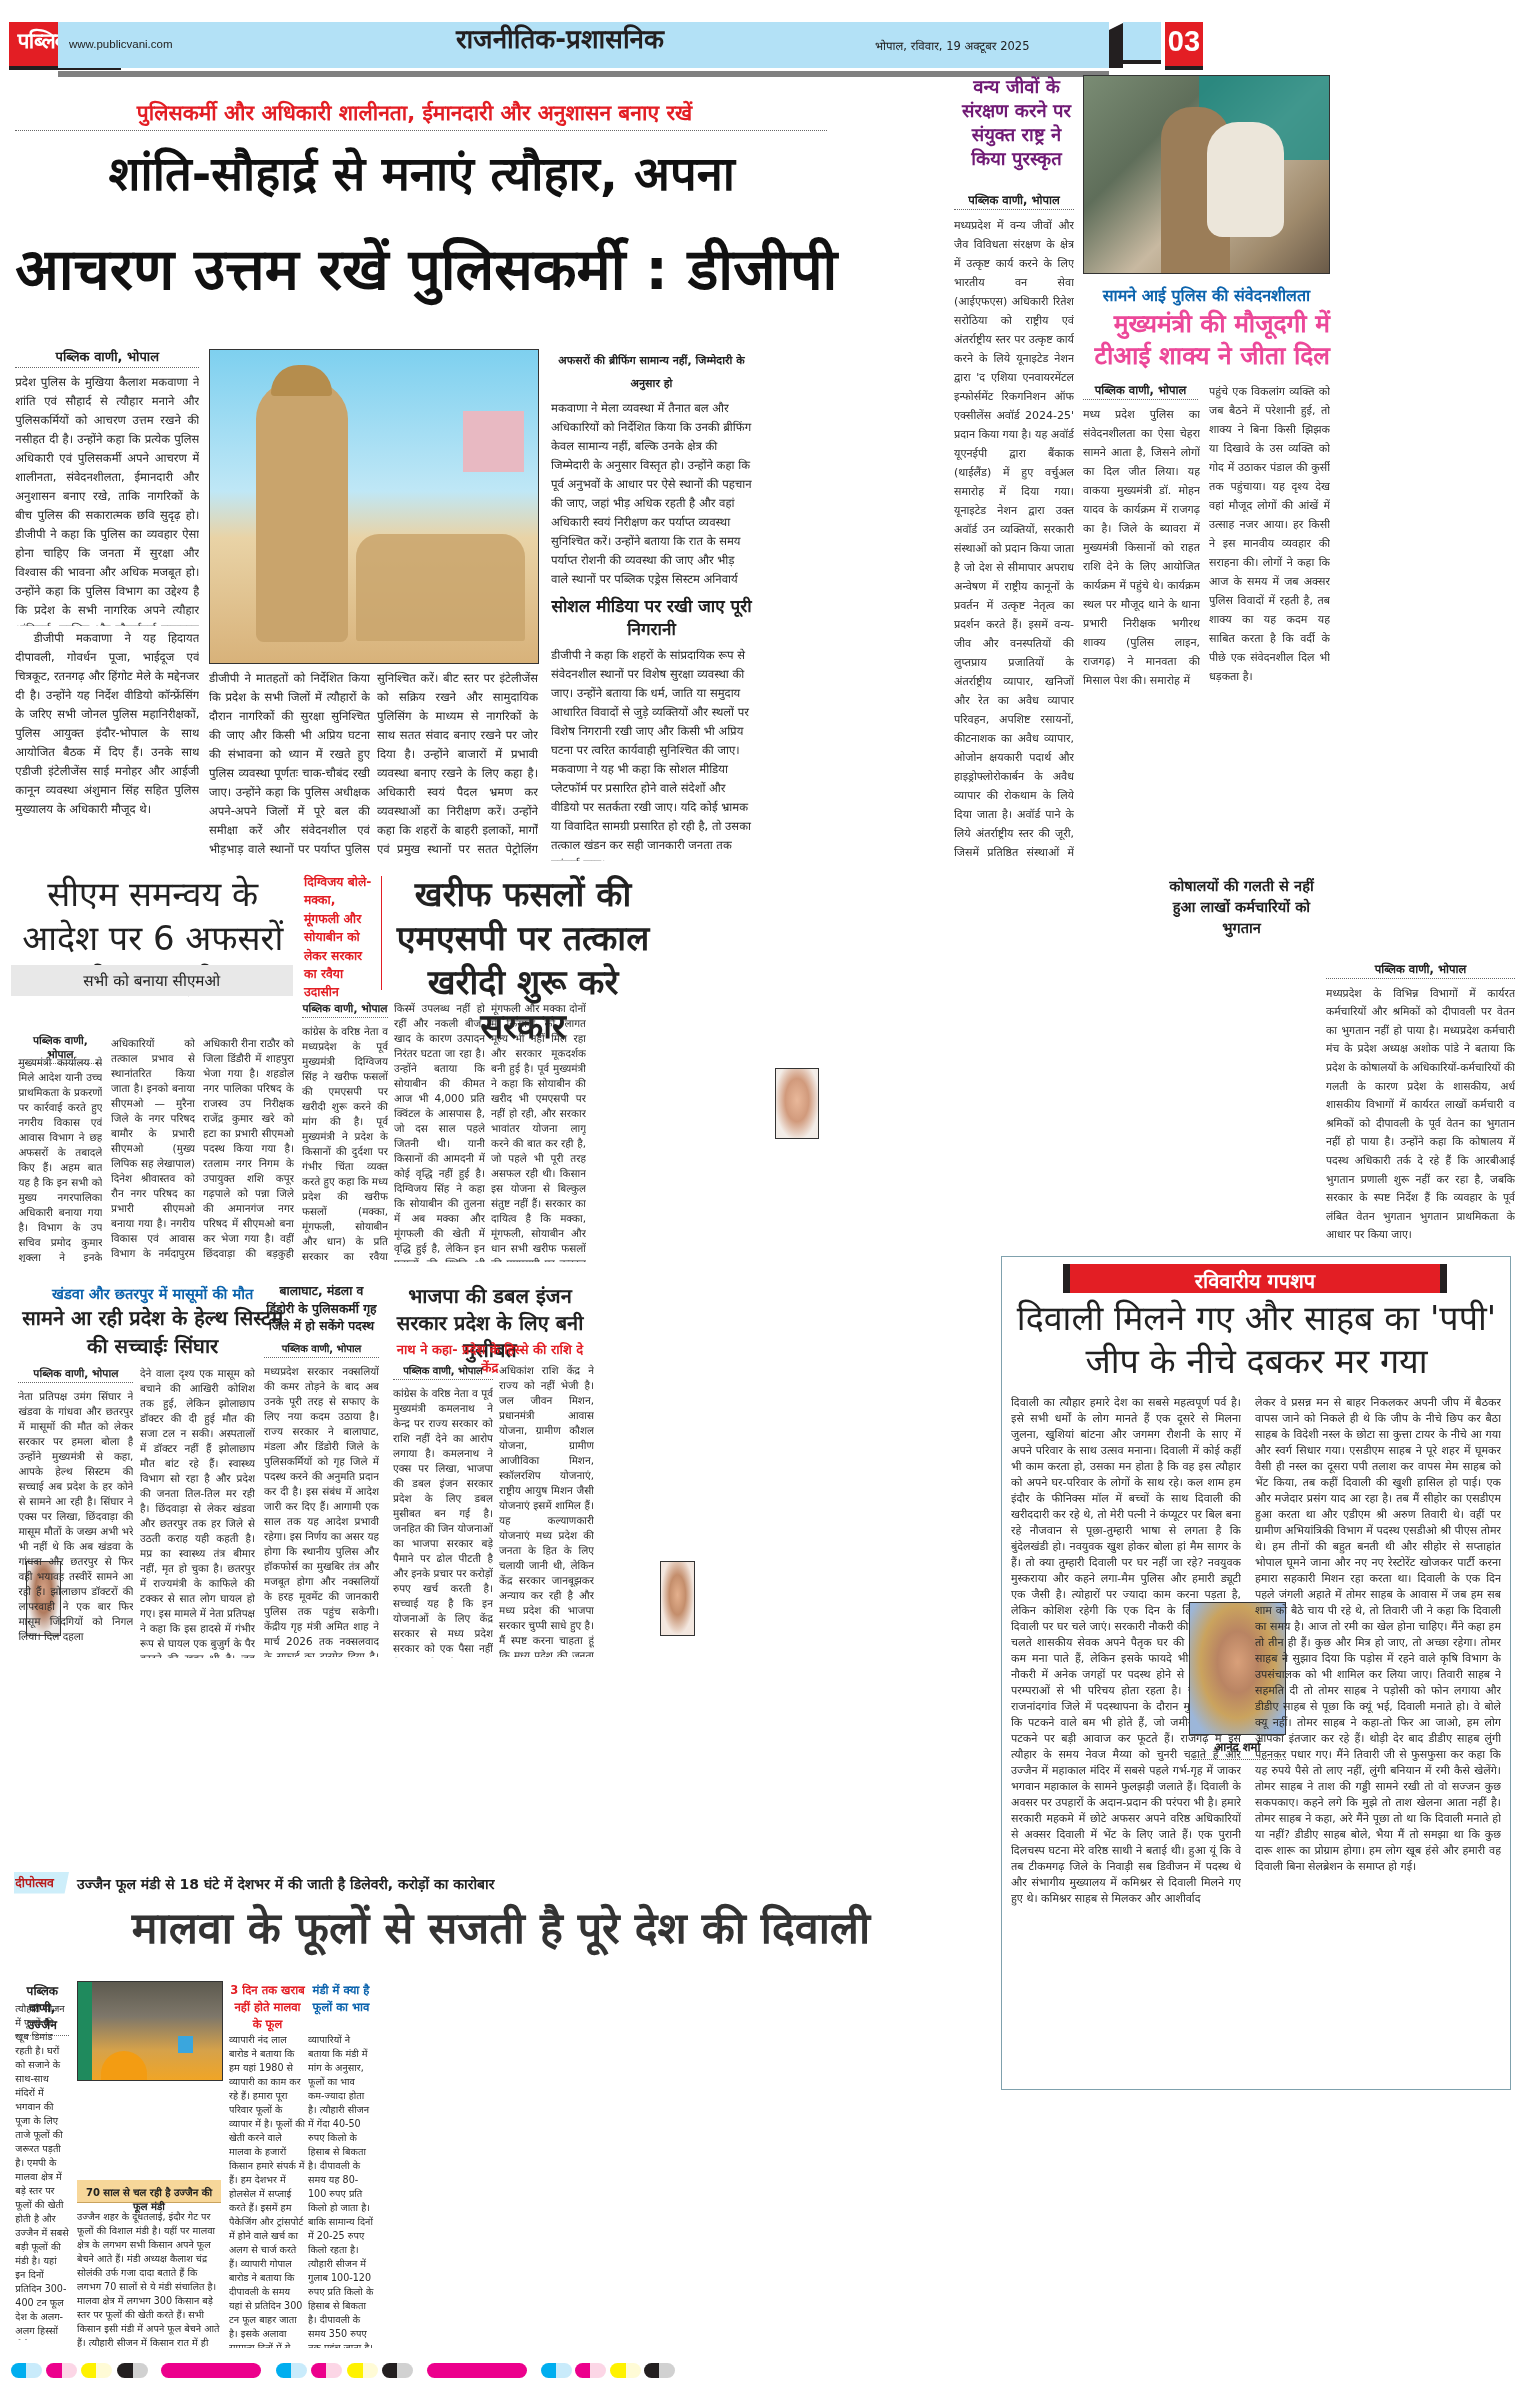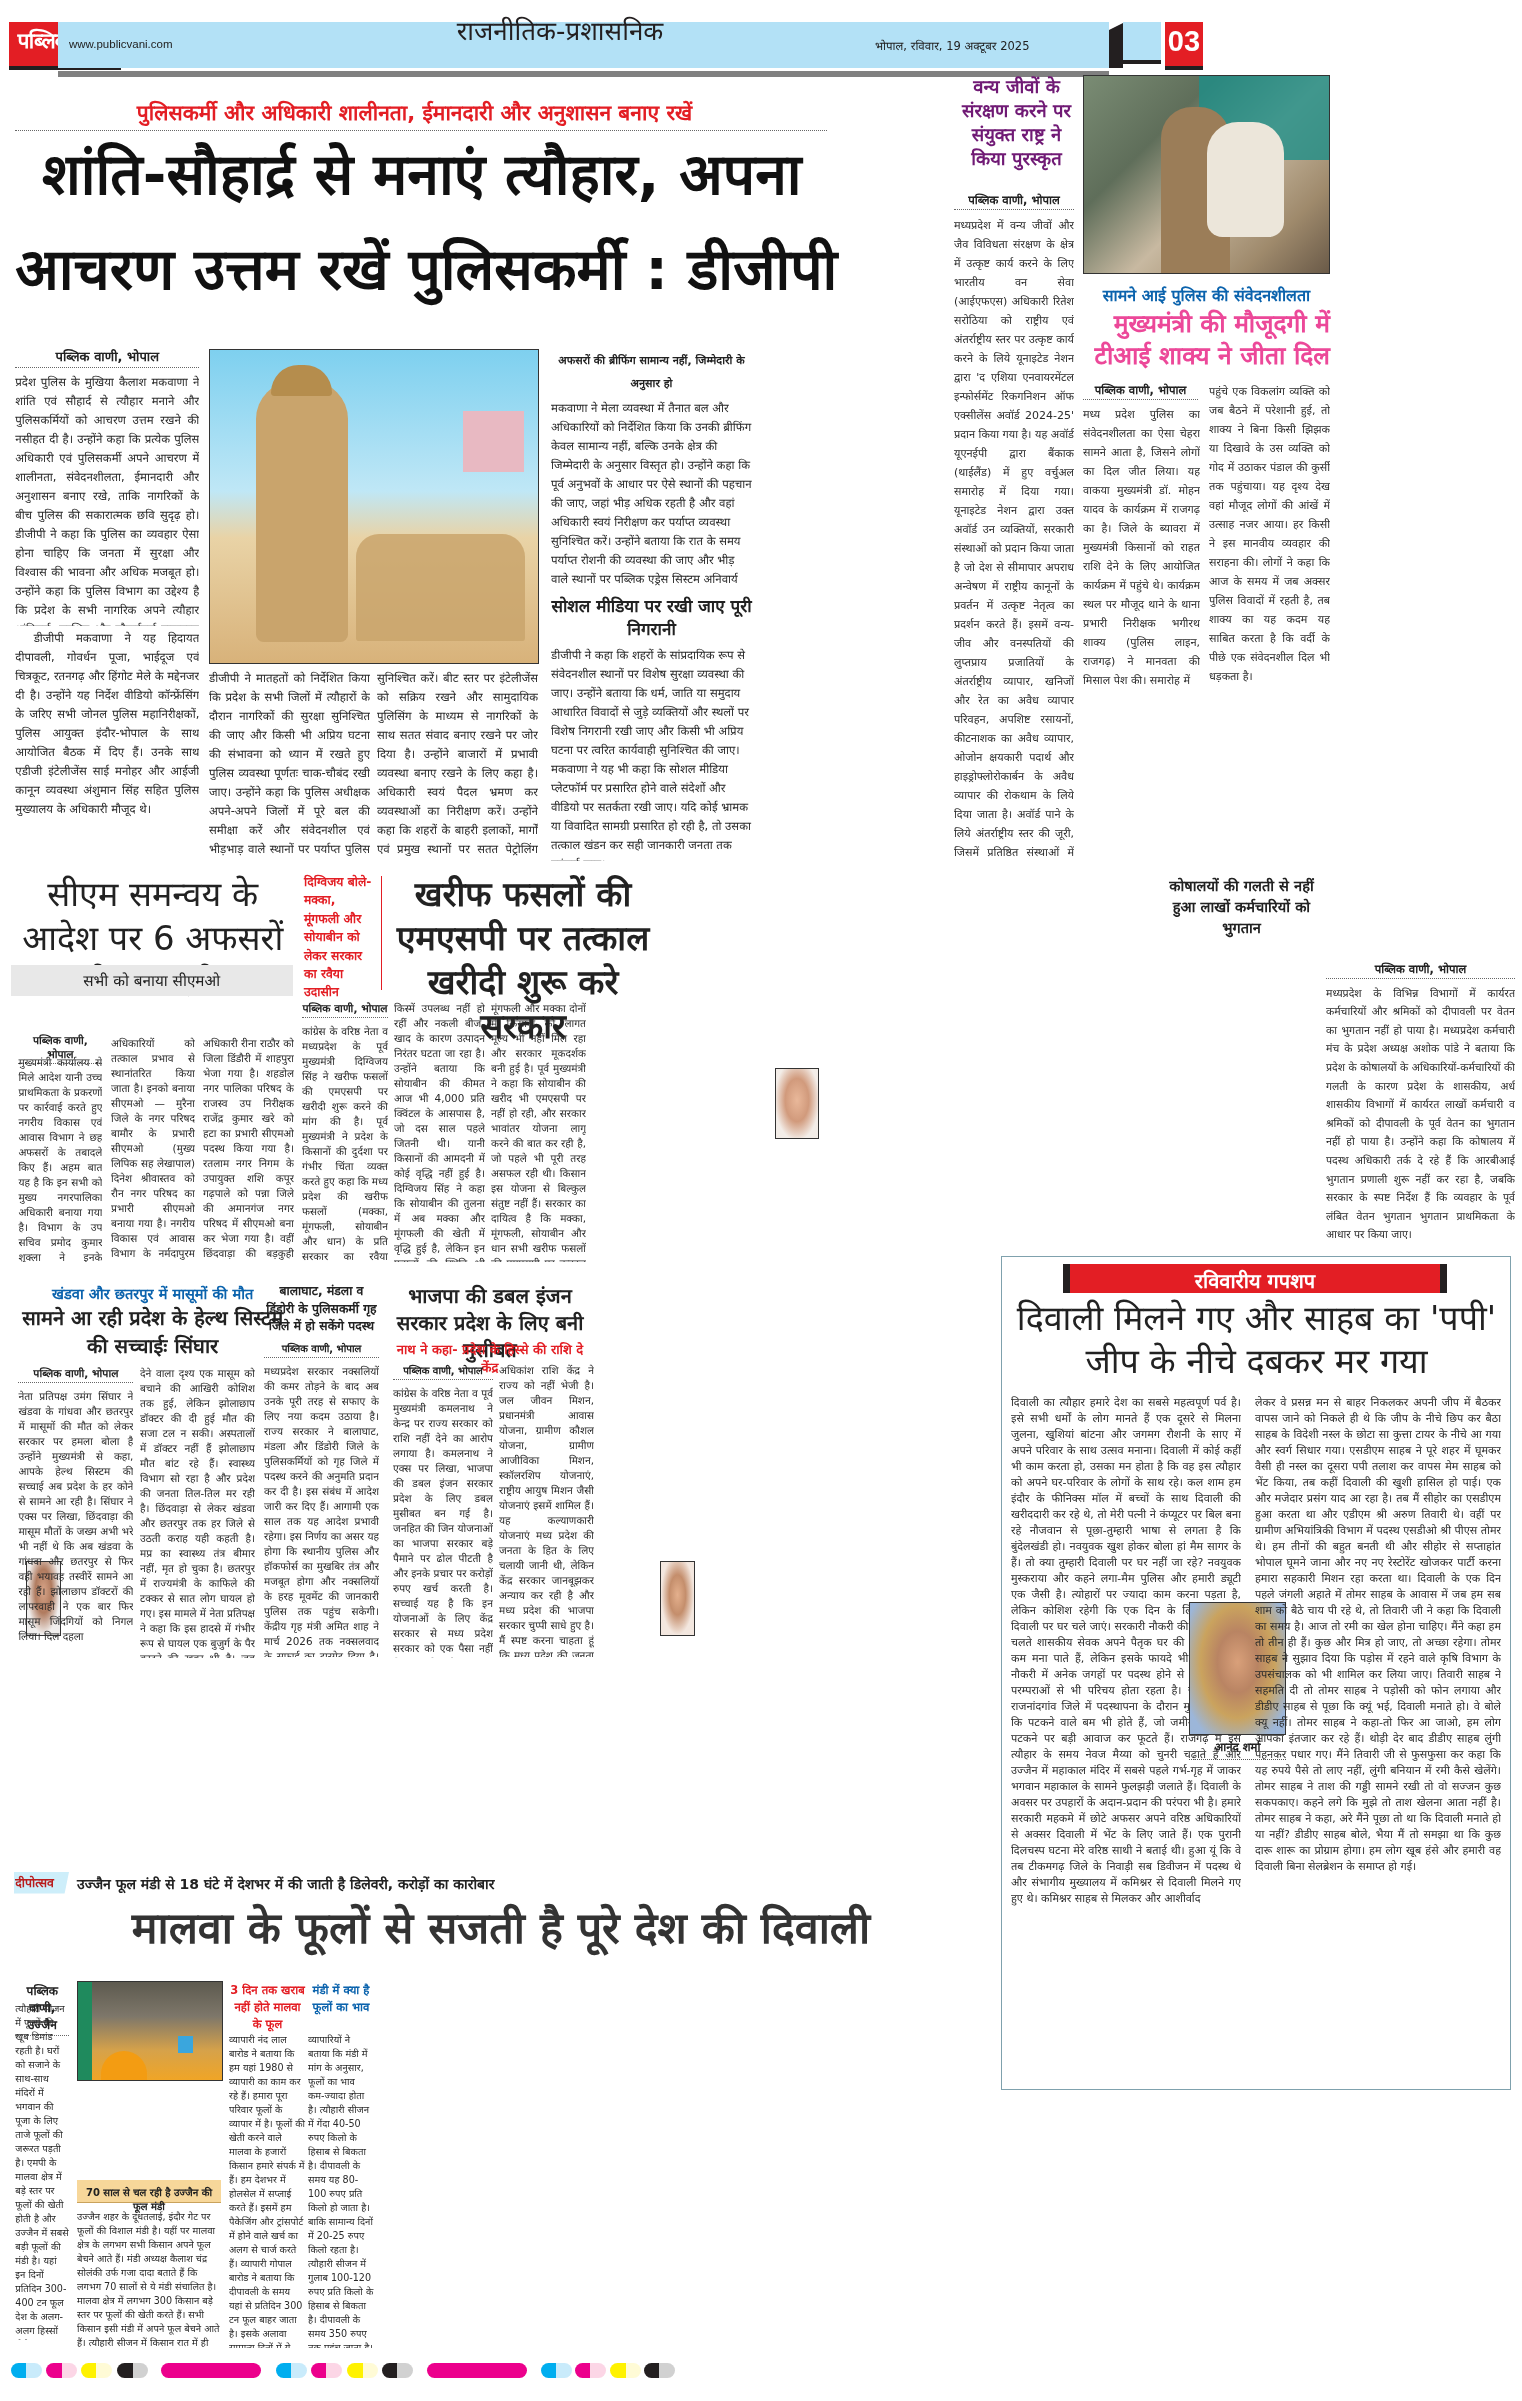--- a/index.html
+++ b/index.html
@@ -13,31 +13,31 @@
 </head>
 <body>
 
 <div class="abs" style="left:0;top:0;width:1522px;height:86px">
   <div class="abs" style="left:9.2px;top:22px;width:112px;height:48px;background:#e31e24;border-bottom:4.6px solid #231f20"></div>
   <div class="abs" style="left:10.7px;top:26px;width:109px;font-size:21px;font-weight:bold;color:#fff;text-align:center;letter-spacing:-0.8px">पब्लिक वाणी</div>
   <div class="abs" style="left:121px;top:23px;width:0;height:0;border-top:7.7px solid transparent;border-left:14px solid #231f20;border-bottom:38px solid #231f20"></div>
   <div class="abs" style="left:58px;top:22px;width:1051px;height:46px;background:#b3e1f6;left:58px;margin-left:0;"></div>
   <div class="abs" style="left:58px;top:71px;width:1051px;height:6.1px;background:#808080"></div>
   <div class="abs" style="left:69px;top:38px;font-size:11.5px;color:#222;font-family:'Liberation Sans',sans-serif">www.publicvani.com</div>
-  <div class="abs" style="left:307px;top:12px;width:506px;text-align:center;font-size:26px;font-weight:normal;color:#231f20">राजनीतिक-प्रशासनिक</div>
+  <div class="abs" style="left:307px;top:20px;width:506px;text-align:center;font-size:26px;font-weight:bold;color:#231f20">राजनीतिक-प्रशासनिक</div>
   <div class="abs" style="left:875px;top:38px;font-size:11.5px;color:#222">भोपाल, रविवार, 19 अक्टूबर 2025</div>
   <div class="abs" style="left:1109px;top:23px;width:0;height:0;border-top:7.7px solid transparent;border-right:14px solid #231f20;border-bottom:38px solid #231f20;left:1109px"></div>
   <div class="abs" style="left:1123px;top:22px;width:38px;height:42px;background:#b3e1f6;border-bottom:4.6px solid #231f20"></div>
   <div class="abs" style="left:1165px;top:22px;width:38px;height:48px;background:#e31e24;border-bottom:4.6px solid #231f20"></div>
   <div class="abs" style="left:1165px;top:24.6px;width:38px;text-align:center;font-size:29px;font-weight:bold;color:#fff;font-family:'Liberation Sans',sans-serif">03</div>
 </div>
 
 <div class="abs" style="left:31px;top:98px;width:767px;text-align:center;font-size:21px;font-weight:bold;color:#e31e24">पुलिसकर्मी और अधिकारी शालीनता, ईमानदारी और अनुशासन बनाए रखें</div>
 <div class="abs" style="left:15.3px;top:130px;width:812px;border-top:1.5px dotted #666"></div>
-<div class="abs" style="left:15.3px;top:141px;width:813px;font-size:57px;line-height:66px;font-weight:900;color:#111;text-align:center;white-space:nowrap">शांति-सौहार्द्र से मनाएं त्यौहार, अपना</div>
+<div class="abs" style="left:15.3px;top:141px;width:813px;font-size:47px;line-height:66px;font-weight:900;color:#111;text-align:center;white-space:nowrap">शांति-सौहार्द्र से मनाएं त्यौहार, अपना</div>
 <div class="abs" style="left:15.3px;top:236px;width:813px;font-size:57px;line-height:66px;font-weight:900;color:#111;text-align:center;white-space:nowrap">आचरण उत्तम रखें पुलिसकर्मी : डीजीपी</div>
 
 <div class="abs" style="left:15.3px;top:347px;width:184px">
     <div class="byline">पब्लिक वाणी, भोपाल</div>
   </div>
 <div class="abs txt" style="left:15.3px;top:373px;width:184px;height:253px;overflow:hidden;font-size:11.5px;line-height:19px">प्रदेश पुलिस के मुखिया कैलाश मकवाणा ने शांति एवं सौहार्द से त्यौहार मनाने और पुलिसकर्मियों को आचरण उत्तम रखने की नसीहत दी है। उन्होंने कहा कि प्रत्येक पुलिस अधिकारी एवं पुलिसकर्मी अपने आचरण में शालीनता, संवेदनशीलता, ईमानदारी और अनुशासन बनाए रखे, ताकि नागरिकों के बीच पुलिस की सकारात्मक छवि सुदृढ़ हो। डीजीपी ने कहा कि पुलिस का व्यवहार ऐसा होना चाहिए कि जनता में सुरक्षा और विश्वास की भावना और अधिक मजबूत हो। उन्होंने कहा कि पुलिस विभाग का उद्देश्य है कि प्रदेश के सभी नागरिक अपने त्यौहार शांतिपूर्ण, सुरक्षित और सौहार्दपूर्ण वातावरण में मना सकें।</div>
 <div class="abs txt" style="left:15.3px;top:629px;width:184px;height:232px;overflow:hidden;font-size:11.5px;line-height:19px;text-indent:18.4px">डीजीपी मकवाणा ने यह हिदायत दीपावली, गोवर्धन पूजा, भाईदूज एवं चित्रकूट, रतनगढ़ और हिंगोट मेले के मद्देनजर दी है। उन्होंने यह निर्देश वीडियो कॉन्फ्रेंसिंग के जरिए सभी जोनल पुलिस महानिरीक्षकों, पुलिस आयुक्त इंदौर-भोपाल के साथ आयोजित बैठक में दिए हैं। उनके साथ एडीजी इंटेलीजेंस साई मनोहर और आईजी कानून व्यवस्था अंशुमान सिंह सहित पुलिस मुख्यालय के अधिकारी मौजूद थे।</div>
 
 <div class="abs photo" style="left:209px;top:349px;width:330px;height:315px;background:linear-gradient(180deg,#7ed0ef 0%,#bfe7f6 45%,#e9d3a6 60%,#d8b27a 100%)">
   <div class="abs" style="left:46px;top:31px;width:92px;height:261px;background:#c9a46c;border-radius:38px 38px 7.7px 7.7px"></div>

